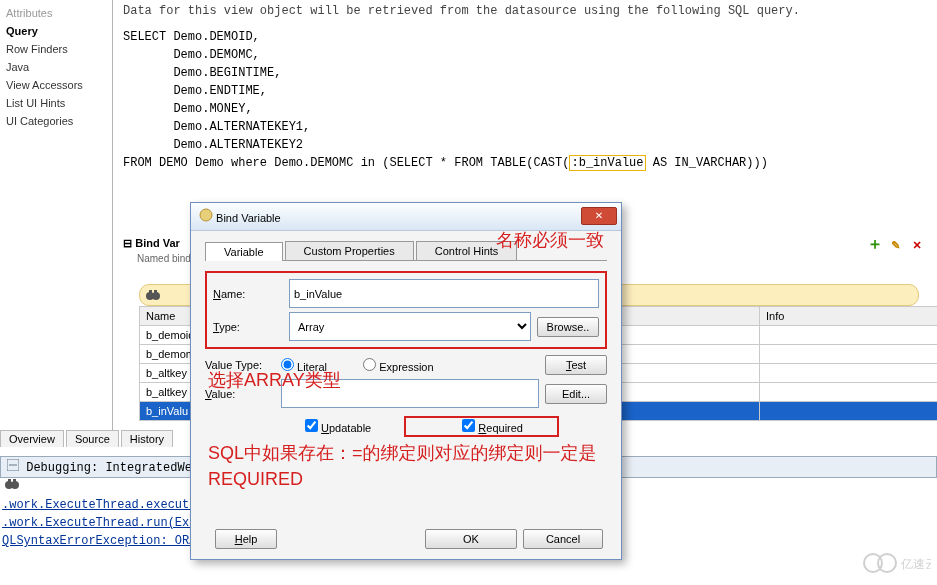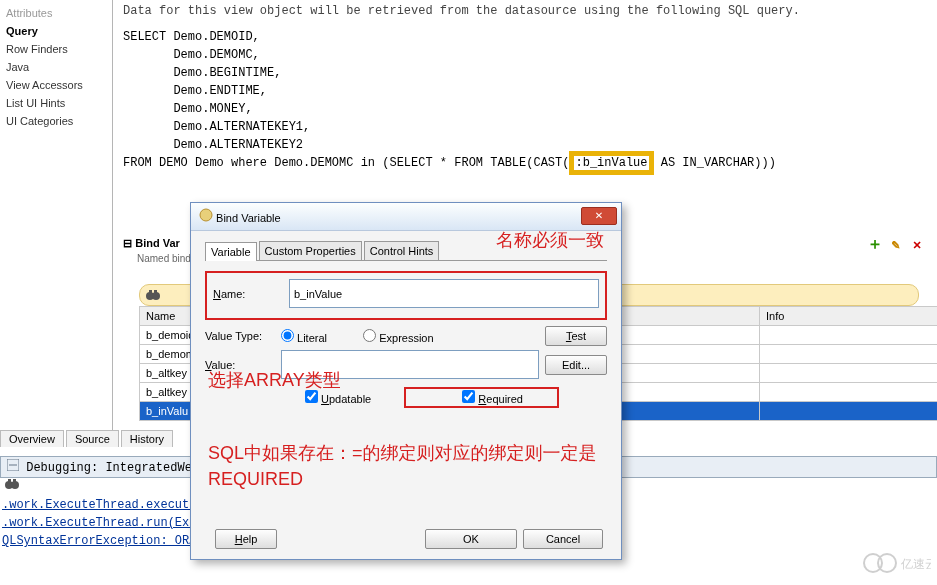--- a/index.html
+++ b/index.html
@@ -5,21 +5,21 @@
   *{box-sizing:border-box;margin:0;padding:0;}
   body{font-family:Tahoma,Arial,sans-serif;font-size:11px;color:#000;background:#fff;width:937px;height:585px;overflow:hidden;position:relative;}
   .mono{font-family:"Courier New",monospace;font-size:12px;}
   .side{position:absolute;left:0;top:0;width:113px;height:440px;border-right:1px solid #b5b5b5;padding:4px 0;}
   .side-item{padding:3px 6px;color:#333;}
   .side-item.cut{color:#999;}
   .side-item.sel{font-weight:bold;color:#000;}
   .main{position:absolute;left:113px;top:0;right:0;}
   .hint{padding:4px 10px;color:#444;}
   .sql{padding:6px 10px 10px 10px;line-height:18px;white-space:pre;}
-  .bindvar-highlight{border:5px solid #eab308;padding:0 1px;}
+  .bindvar-highlight{border:1px solid #eab308;padding:0 1px;}
   .expander{position:absolute;left:123px;top:237px;right:10px;}
   .exp-hdr{font-weight:bold;}
   .exp-hdr::before{content:"⊟";margin-right:3px;}
   .exp-sub{padding:3px 0 8px 14px;color:#666;font-size:10px;}
   .toolbar-right{position:absolute;right:12px;top:236px;}
   .tb-icon{display:inline-block;width:16px;height:16px;margin-left:2px;text-align:center;line-height:16px;font-weight:bold;}
   .plus{color:#2a9000;font-size:16px;}
   .pencil{color:#c98700;}
   .x{color:#c00;}
   .search-bar{position:absolute;left:139px;top:284px;width:780px;height:22px;background:#fdeebe;border:1px solid #e2c97b;border-radius:10px;}
@@ -34,21 +34,21 @@
   .debug-bar{position:absolute;left:0;top:456px;right:0;border:1px solid #9ab;padding:2px 6px;background:#e8eef5;}
   .dbg-lines{position:absolute;left:2px;top:496px;font-family:"Courier New",monospace;font-size:12px;line-height:18px;}
   .dbg-lines span{color:#003399;text-decoration:underline;}
   .ora{color:#b00000;text-decoration:underline;}
   
   .dlg{position:absolute;left:190px;top:202px;width:432px;height:358px;border:1px solid #6f8fbf;background:#f4f4f4;box-shadow:4px 4px 8px rgba(0,0,0,.3);}
   .dlg-title{height:28px;background:linear-gradient(#fcfefe,#d9e6f5);border-bottom:1px solid #b8c8dd;padding:5px 8px;position:relative;}
   .dlg-close{position:absolute;right:4px;top:4px;width:36px;height:18px;background:#d04b36;border:1px solid #9b2f20;border-radius:2px;color:#fff;text-align:center;line-height:15px;font-size:10px;}
   .dlg-body{padding:10px 14px;}
   .tabs{border-bottom:1px solid #999;margin-bottom:10px;}
-  .tab{display:inline-block;padding:3px 5px;border:1px solid #999;border-bottom:none;background:#e9e9e9;margin-right:-1px;}
+  .tab{display:inline-block;padding:3px 18px;border:1px solid #999;border-bottom:none;background:#e9e9e9;margin-right:-1px;}
   .tab.act{background:#fff;position:relative;top:1px;}
   .row{display:flex;align-items:center;margin-bottom:4px;}
   .row label{width:76px;}
   .row input[type=text],.row select{flex:1;height:29px;border:1px solid #7d9ec0;padding:1px 4px;font-size:11px;background:#fff;}
   .btn{width:62px;height:20px;border:1px solid #8a8a8a;background:linear-gradient(#fefefe,#dedede);border-radius:2px;font-size:11px;margin-left:6px;}
   .red-box{border:2px solid #d62020;}
   .nt-row{padding:6px;}
   .chk-row{margin-top:8px;text-align:center;}
   .chk-row label{margin:0 30px;padding-left:22px;}
   .req-box{border:2px solid #d62020;padding:1px 4px;display:inline-block;}
@@ -185,20 +185,25 @@
     <div class="tabs">
       <span class="tab act">Variable</span>
       <span class="tab">Custom Properties</span>
       <span class="tab">Control Hints</span>
     </div>
     <div class="red-box nt-row">
       <div class="row">
         <label><span class="underline-key">N</span>ame:</label>
         <input type="text" value="b_inValue" style="">
       </div>
+      <div class="row" style="margin-bottom:0">
+        <label><span class="underline-key">T</span>ype:</label>
+        <select><option>Array</option></select>
+        <button class="btn">Browse..</button>
+      </div>
     </div>
     <div class="row" style="margin-top:6px">
       <label>Value Type:</label>
       <label><input type="radio" checked="" style=""> <span>Literal</span></label>
       &nbsp;&nbsp;
       <label><input type="radio" style=""> <span>Expression</span></label>
       <span style="flex:1"></span>
       <button class="btn"><span class="underline-key">T</span>est</button>
     </div>
     <div class="row">

